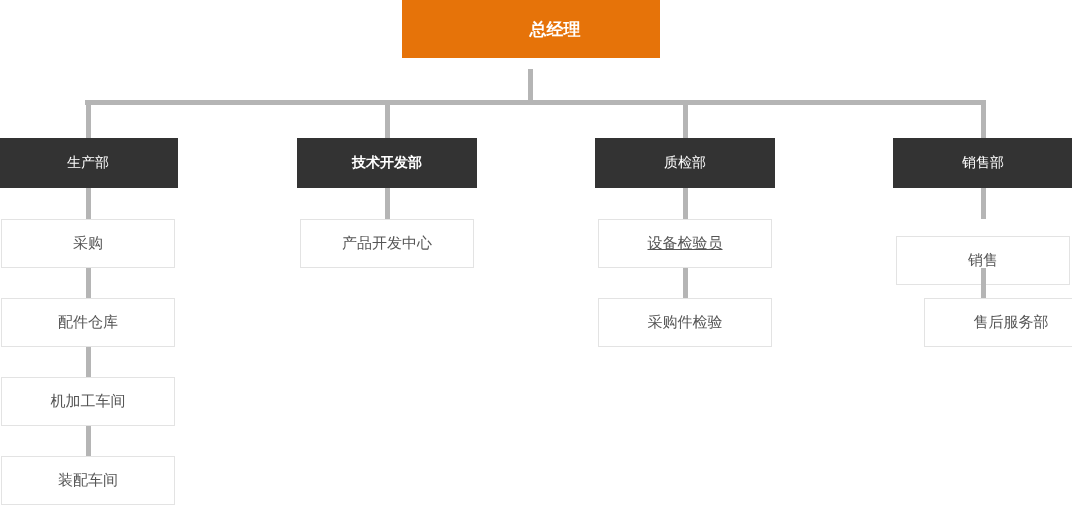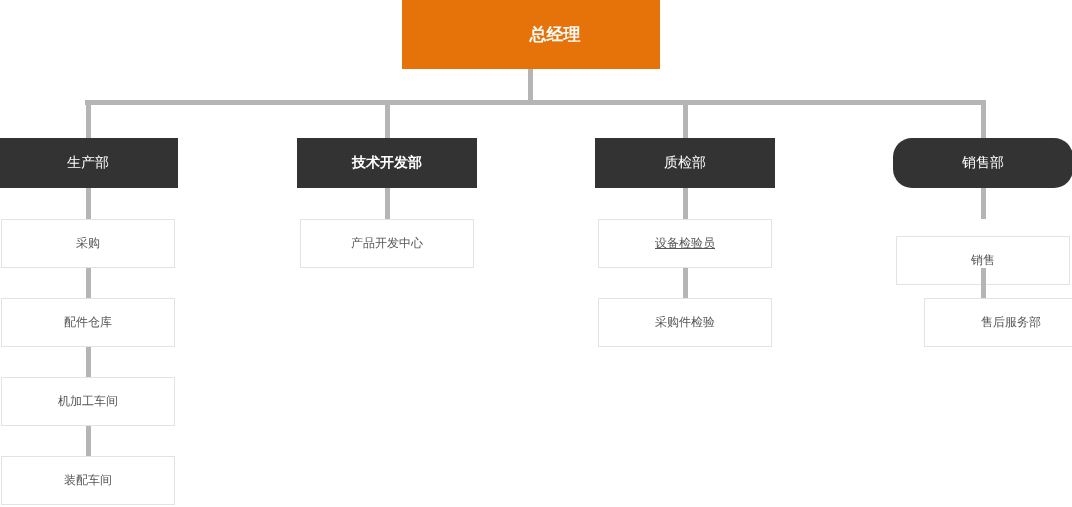--- a/index.html
+++ b/index.html
@@ -14,42 +14,42 @@
   .node {
     position: absolute;
     box-sizing: border-box;
     display: flex;
     align-items: center;
     justify-content: center;
     text-align: center;
   }
   .node.root {
     width: 258px;
-    height: 69px;
+    height: 58px;
     background: var(--root-bg, #e67309);
     color: var(--root-text, #ffffff);
     font-size: 17px;
     font-weight: bold;
     padding-left: 48px;
   }
   .node.dept {
     width: 180px;
     height: 50px;
     background: var(--dept-bg, #333333);
     color: var(--dept-text, #ffffff);
     font-size: 14px;
     font-weight: 500;
   }
   .node.child {
     width: 174px;
     height: 49px;
     background: #ffffff;
     border: 1px solid var(--node-border, #e3e3e3);
     color: var(--child-text, #555555);
-    font-size: 12px;
+    font-size: 15px;
   }
   .conn {
     position: absolute;
     background: var(--connector, #b5b5b5);
   }
   .conn.v { width: 5px; }
   .conn.h { height: 5px; }
 </style>
 </head>
 <body>
@@ -100,21 +100,21 @@
   <div class="conn v" style="left:683px; top:188px; height:31px;"></div>
   <div class="node child" style="left:598px; top:219px;text-decoration:underline;">
     <span>设备检验员</span>
   </div>
   <div class="conn v" style="left:683px; top:268px; height:30px;"></div>
   <div class="node child" style="left:598px; top:298px;">
     <span>采购件检验</span>
   </div>
 
   <div class="conn v" style="left:981px; top:105px; height:33px;"></div>
-  <div class="node dept" style="left:893px; top:138px;border-radius:19px;">
+  <div class="node dept" style="left:893px; top:138px;">
     <span>销售部</span>
   </div>
   <div class="conn v" style="left:981px; top:188px; height:31px;"></div>
   <div class="node child" style="left:896px; top:236px;">
     <span>销售</span>
   </div>
   <div class="conn v" style="left:981px; top:268px; height:30px;"></div>
   <div class="node child" style="left:896px; top:298px;margin-left:28px;">
     <span>售后服务部</span>
   </div>

